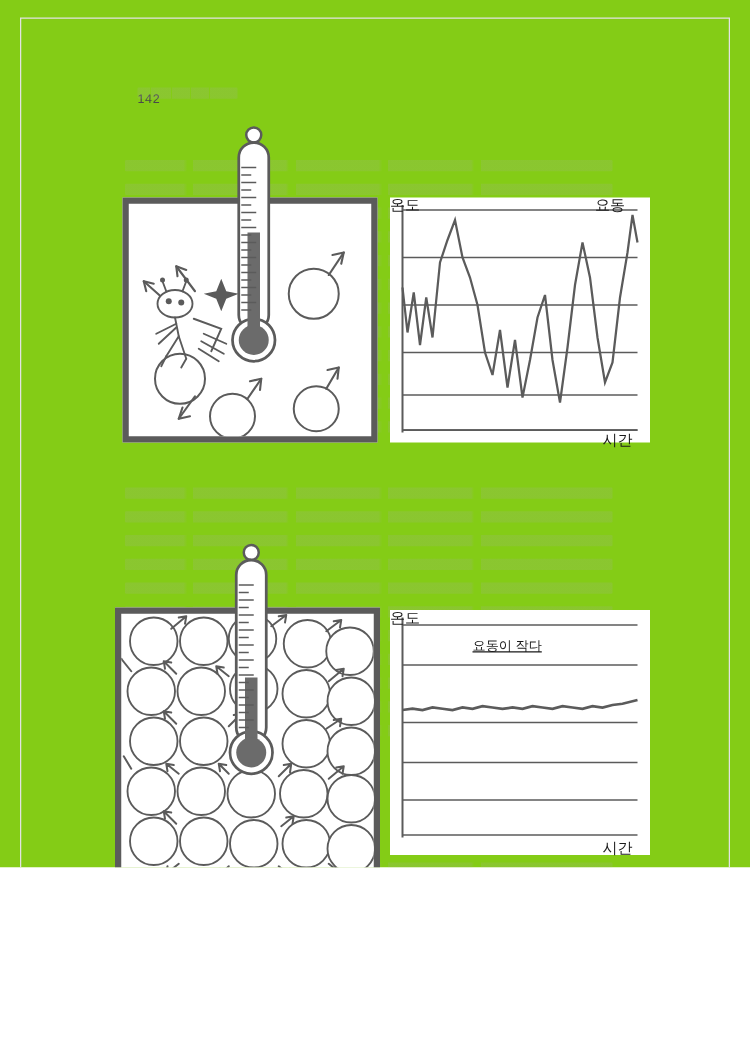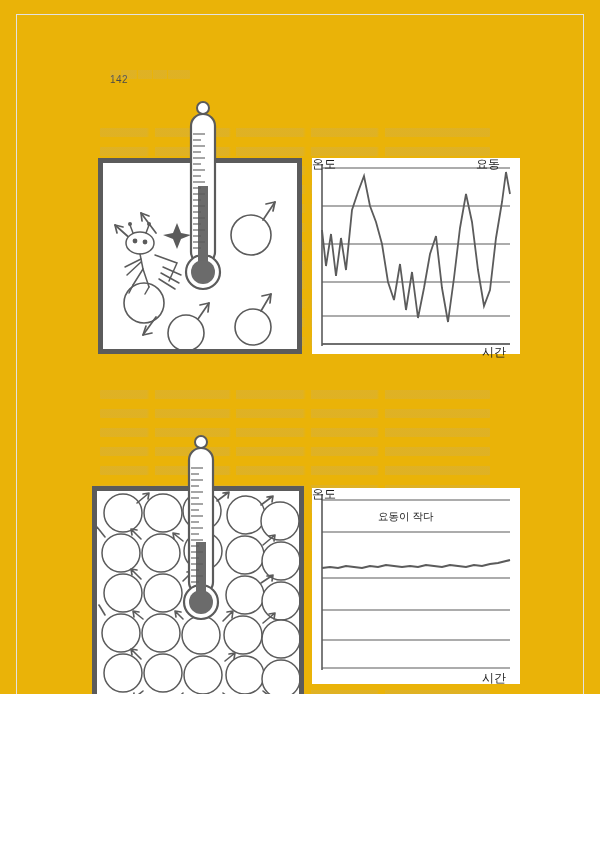--- a/index.html
+++ b/index.html
@@ -7,21 +7,21 @@
     padding: 0;
     background: #ffffff;
   }
   body {
     font-family: "Liberation Sans", sans-serif;
   }
   #page {
     position: relative;
     width: 600px;
     height: 694px;
-    background: #eab308;
+    background: #84cc16;
     overflow: hidden;
   }
   
   #page-frame {
     position: absolute;
     left: 16px;
     top: 14px;
     width: 568px;
     height: 820px;
     border: 1px solid #e2e2e2;
@@ -77,20 +77,21 @@
     position: absolute;
     font-size: 12px;
     color: #1a1a1a;
     white-space: nowrap;
   }
   .caption-note {
     position: absolute;
     font-size: 10.5px;
     color: #1a1a1a;
     white-space: nowrap;
+    text-decoration: underline;
   }
   svg { display: block; }
 </style>
 </head>
 <body>
 
 <div id="page">
 
   <div id="page-frame"></div>
 

